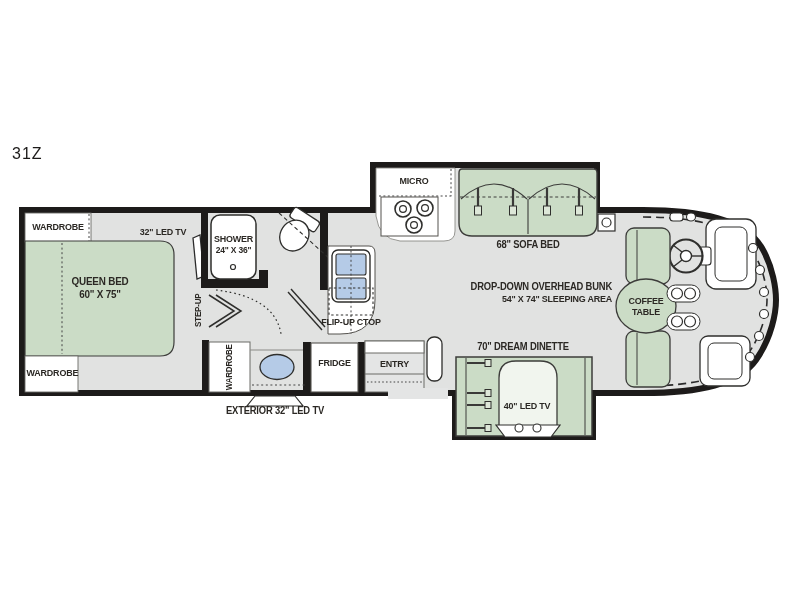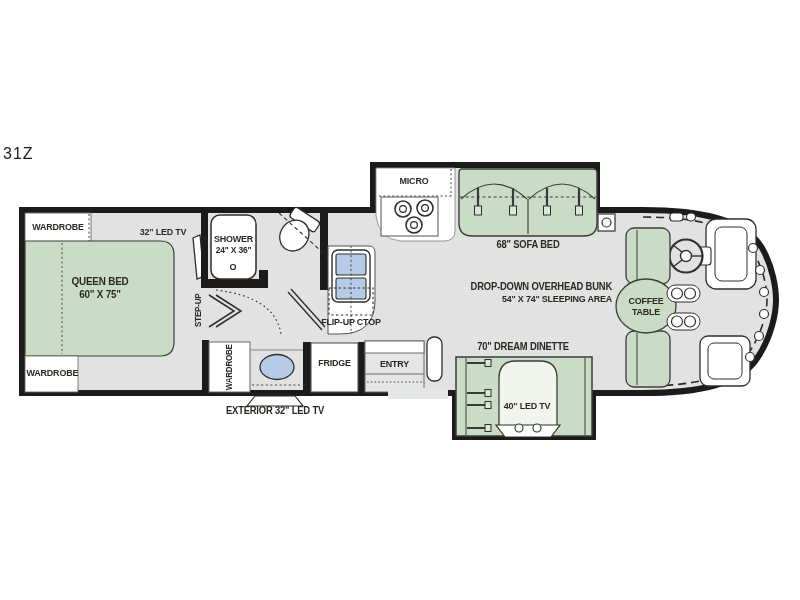--- a/index.html
+++ b/index.html
@@ -225,21 +225,21 @@
         </g>
   </g>
   <g>
     <path d="M499,428 L499,378 Q499,361 516,361 L540,361 Q557,361 557,378 L557,428 Z" fill="#f1f5ee" stroke="#3c3c3a" stroke-width="1.3"></path>
     <path d="M496,425 L560,425 L551,437 L505,437 Z" fill="#ffffff" stroke="#2f2f2d" stroke-width="1.2"></path>
     <circle cx="519" cy="428" r="4" fill="#ffffff" stroke="#2f2f2d" stroke-width="1.1"></circle>
     <circle cx="537" cy="428" r="4" fill="#ffffff" stroke="#2f2f2d" stroke-width="1.1"></circle>
   </g>
 </svg>
 
-<div class="lbl model" style="left:3px;top:146px;">31Z</div>
+<div class="lbl model" style="left:12px;top:146px;">31Z</div>
 
 <div class="lbl" style="left:25px;top:222px;width:66px;font-size:9.5px;">WARDROBE</div>
 
 <div class="lbl" style="left:40px;top:276px;width:120px;font-size:10.5px;">QUEEN BED</div>
 <div class="lbl" style="left:40px;top:289px;width:120px;font-size:10.5px;">60" X 75"</div>
 
 <div class="lbl" style="left:25px;top:368px;width:53px;font-size:9.5px;">WARDROBE</div>
 
 <div class="lbl" style="left:134px;top:227px;width:58px;font-size:9.5px;">32" LED TV</div>
 

